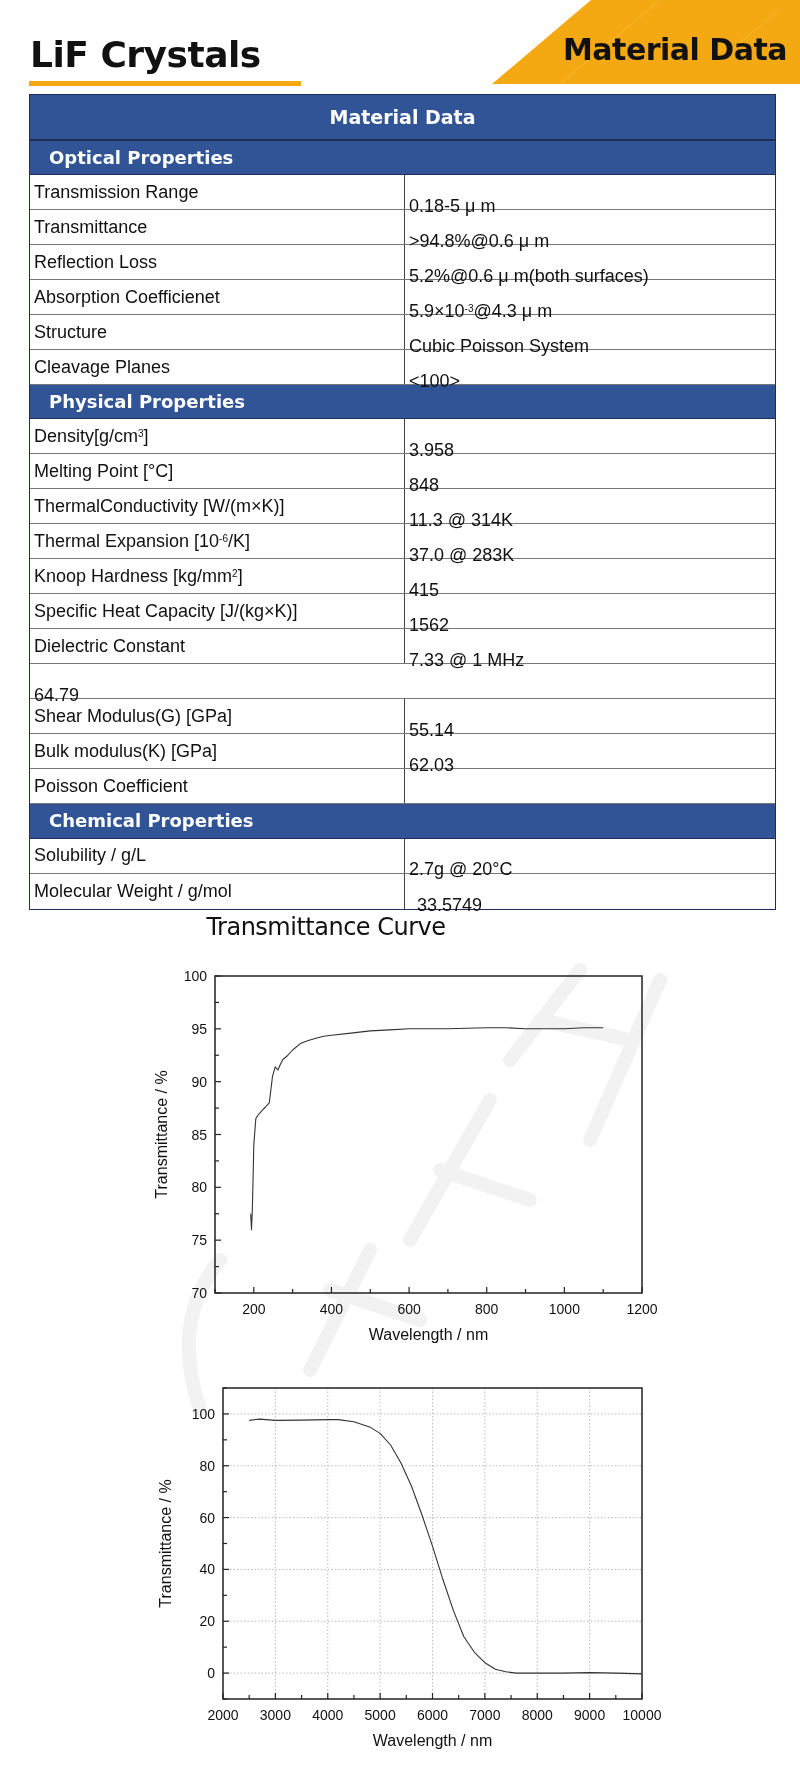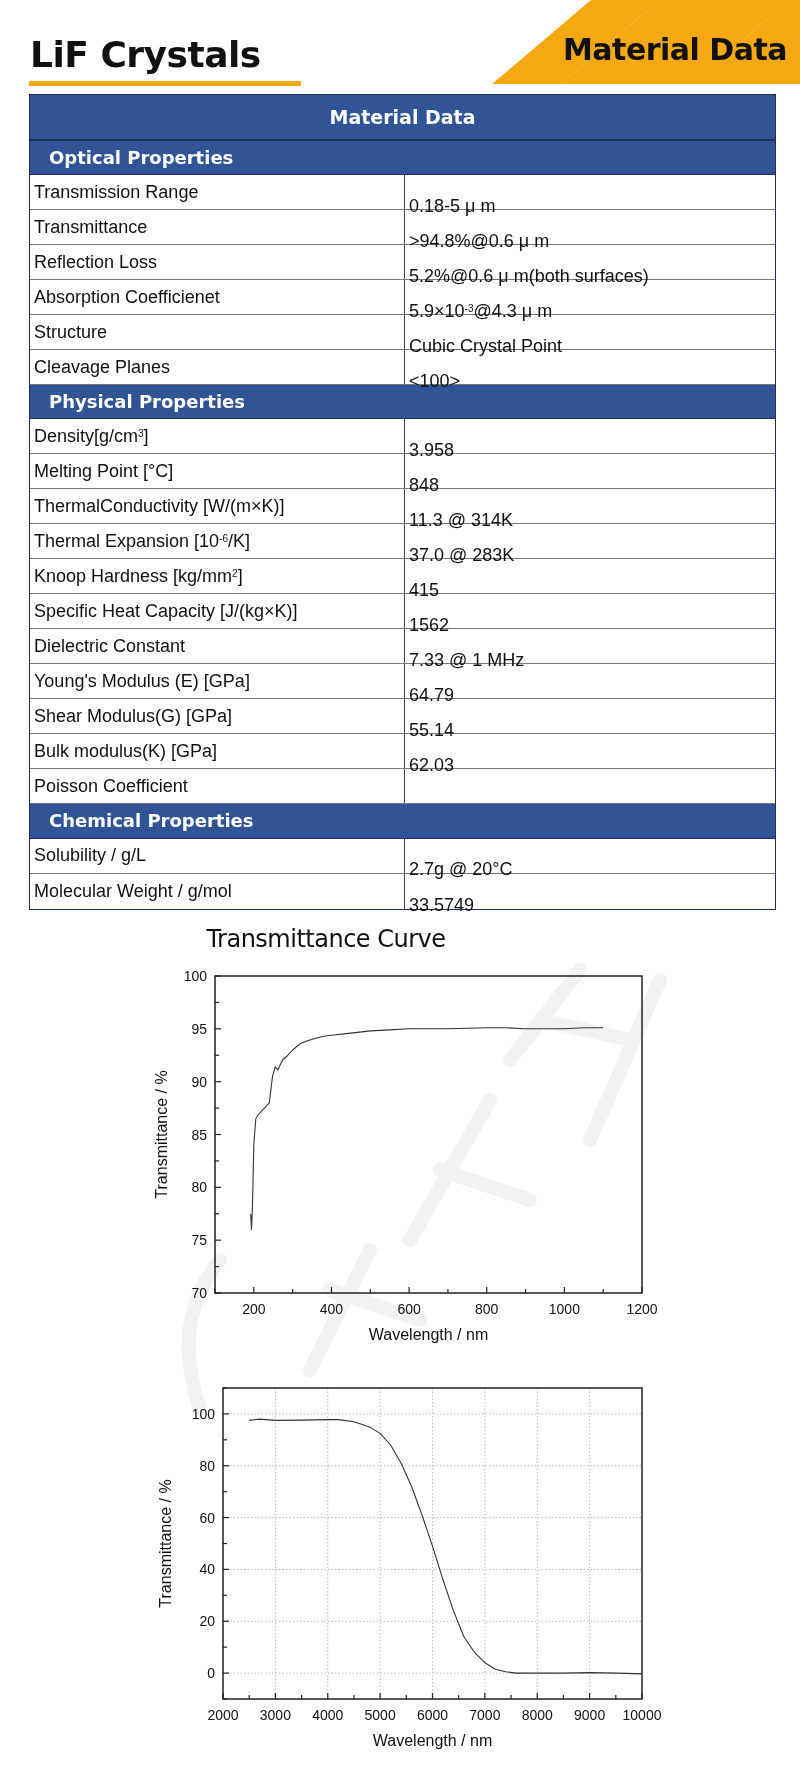--- a/index.html
+++ b/index.html
@@ -7,27 +7,27 @@
   .banner { position:absolute; left:0; top:0; width:800px; height:90px; }
   .banner svg { position:absolute; left:0; top:0; }
   .page-title { position:absolute; left:30px; top:34px; font-family:"DejaVu Sans", sans-serif; font-weight:bold; font-size:36px; color:#111; letter-spacing:-0.5px; }
   .title-underline { position:absolute; left:29px; top:81px; width:272px; height:5px; background:#f4a912; }
   .banner-text { position:absolute; left:563px; top:32px; font-family:"DejaVu Sans", sans-serif; font-weight:bold; font-size:30px; color:#111; letter-spacing:-0.5px; }
 
   .table { position:absolute; left:29px; top:94px; width:745px; border:1px solid #1e2e55; border-collapse:collapse; }
   .table-title { height:44px; background:#305496; color:#fff; font-family:"DejaVu Sans", sans-serif; font-weight:bold; font-size:19px; display:flex; align-items:center; justify-content:center; border-bottom:2px solid #1e2e55; }
   .section-row { height:34.2px; background:#305496; color:#fff; font-family:"DejaVu Sans", sans-serif; font-weight:bold; font-size:18px; display:flex; align-items:center; padding-left:19px; box-sizing:border-box; border-bottom:1px solid #1e2e55; }
   .data-row { height:35px; display:flex; box-sizing:border-box; border-bottom:1px solid #777; background:#fff; }
-  .data-row:last-child { border-bottom:none; }
+  .data-row:last-child { border-bottom:none;gap:8px; }
   .cell { display:flex; align-items:center; font-size:18px; color:#111; box-sizing:border-box; padding-left:4px; white-space:nowrap; }
   .cell.key { width:375px; border-right:1px solid #444; }
   .cell.val { flex:1;margin-top:28px; }
   sup { font-size:10px; line-height:0; position:relative; top:-2px; }
 
-  .chart-title { position:absolute; left:0; width:652px; top:913px; text-align:center; font-family:"DejaVu Sans", sans-serif; font-size:24px; color:#111; letter-spacing:-0.5px;margin-top:12px; }
+  .chart-title { position:absolute; left:0; width:652px; top:913px; text-align:center; font-family:"DejaVu Sans", sans-serif; font-size:24px; color:#111; letter-spacing:-0.5px; }
   .chart { position:absolute; left:0; width:800px; }
   .watermark { position:absolute; left:160px; top:940px; width:520px; height:480px; pointer-events:none; }
 </style>
 </head>
 <body>
 
 <div class="banner">
   <svg width="800" height="90">
     <polygon points="492,84 591,0 800,0 800,84" fill="#f4a912"></polygon>
     <line x1="560" y1="84" x2="660" y2="0" stroke="#f8c660" stroke-width="0.8" opacity="0.6"></line>
@@ -73,21 +73,21 @@
         <span>5.9×10</span>
         <sup>-3</sup>
         <span>@4.3 μ m</span>
       </div>
     </div>
     <div class="data-row">
       <div class="cell key">
         <span>Structure</span>
       </div>
       <div class="cell val">
-        <span>Cubic Crystal Point</span>
+        <span>Cubic Poisson System</span>
       </div>
     </div>
     <div class="data-row">
       <div class="cell key">
         <span>Cleavage Planes</span>
       </div>
       <div class="cell val">
         <span>&lt;100&gt;</span>
       </div>
     </div>
@@ -148,23 +148,20 @@
     </div>
     <div class="data-row">
       <div class="cell key">
         <span>Dielectric Constant</span>
       </div>
       <div class="cell val">
         <span>7.33 @ 1 MHz</span>
       </div>
     </div>
     <div class="data-row">
-      <div class="cell key">
-        <span>Young's Modulus (E) [GPa]</span>
-      </div>
       <div class="cell val">
         <span>64.79</span>
       </div>
     </div>
     <div class="data-row">
       <div class="cell key">
         <span>Shear Modulus(G) [GPa]</span>
       </div>
       <div class="cell val">
         <span>55.14</span>

